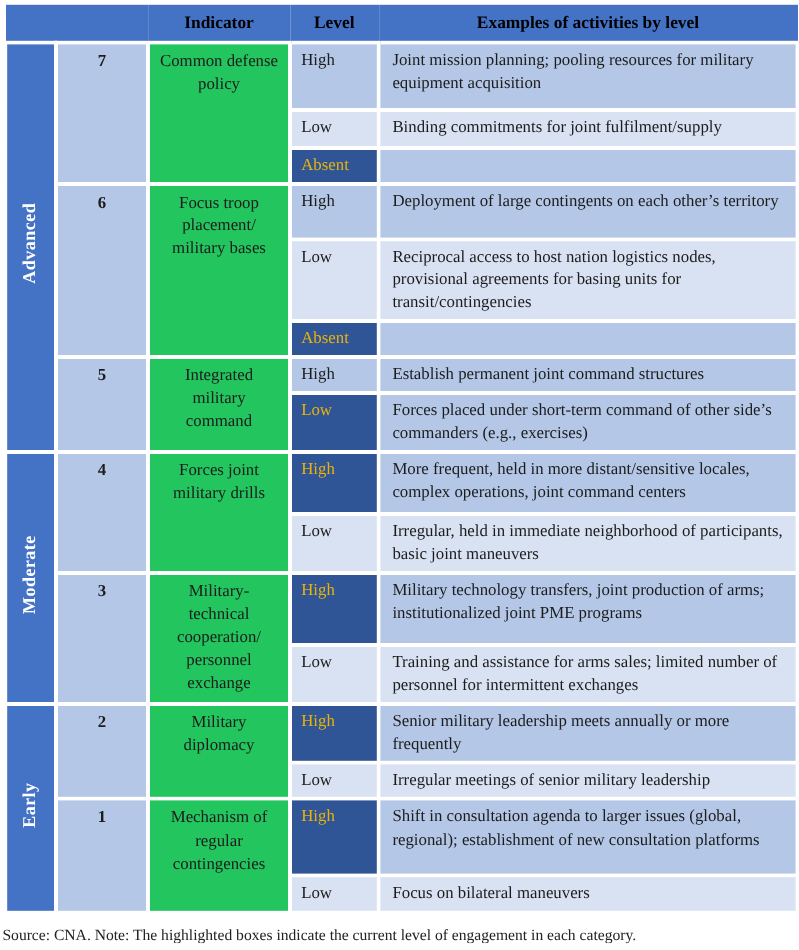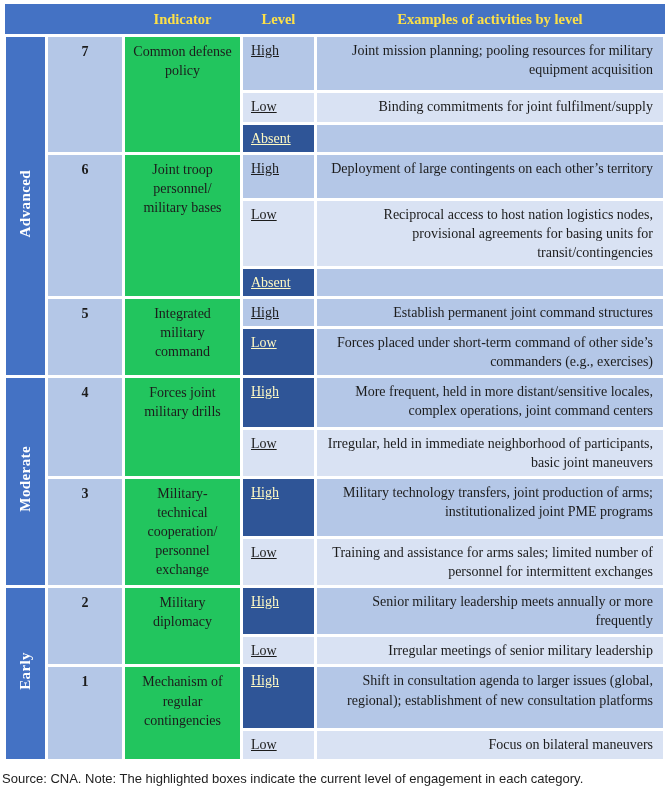--- a/index.html
+++ b/index.html
@@ -9,21 +9,21 @@
     color:#1c1c1c;
   }
   table.tbl {
     border-collapse:collapse;
     table-layout:fixed;
     width:660px;
     margin:4px 3px 5px 3px;
   }
   .tbl th {
     background:#4472C4;
-    color:#fde047;
+    color:#000000;
     font-weight:bold;
     font-size:14.5px;
     border:0;
     border-bottom:3px solid #ffffff;
     height:26px;
     padding:2px 4px;
     text-align:center;
   }
   .tbl td {
     border:3px solid #ffffff;
@@ -52,27 +52,27 @@
     background:#B4C7E7;
     text-align:center;
     font-weight:bold;
     padding:5px 4px 0 4px;
   }
   td.ind {
     background:#22c55e;
     text-align:center;
     padding:5px 8px;
   }
-  td.lvl { padding:4px 8px;text-decoration:underline; }
-  td.ex  { padding:4px 10px;text-align:right; }
+  td.lvl { padding:4px 8px; }
+  td.ex  { padding:4px 10px; }
   .bandA { background:#B4C7E7; }
   .bandB { background:#D9E2F3; }
-  td.hl  { background:#2F5597; color:#fef9c3; }
+  td.hl  { background:#2F5597; color:#eab308; }
   .footer {
-    font-family:Liberation Sans, sans-serif;
+    font-family:Liberation Serif, serif;
     font-size:13px;
     color:#222222;
     margin:9px 2px 0 2px;
     line-height:1.2;
   }
 </style>
 </head>
 <body>
 
 <table class="tbl">
@@ -102,21 +102,21 @@
     <td class="lvl bandB">Low</td>
     <td class="ex bandB">Binding commitments for joint fulfilment/supply</td>
   </tr>
   <tr style="height:24px">
     <td class="lvl hl">Absent</td>
     <td class="ex bandA"></td>
   </tr>
 
   <tr style="height:46px">
     <td class="num" rowspan="3">6</td>
-    <td class="ind" rowspan="3">Joint troop personnel/ military bases</td>
+    <td class="ind" rowspan="3">Focus troop placement/ military bases</td>
     <td class="lvl bandA">High</td>
     <td class="ex bandA">Deployment of large contingents on each other’s territory</td>
   </tr>
   <tr style="height:62px">
     <td class="lvl bandB">Low</td>
     <td class="ex bandB">Reciprocal access to host nation logistics nodes, provisional agreements for basing units for transit/contingencies</td>
   </tr>
   <tr style="height:24px">
     <td class="lvl hl">Absent</td>
     <td class="ex bandA"></td>

